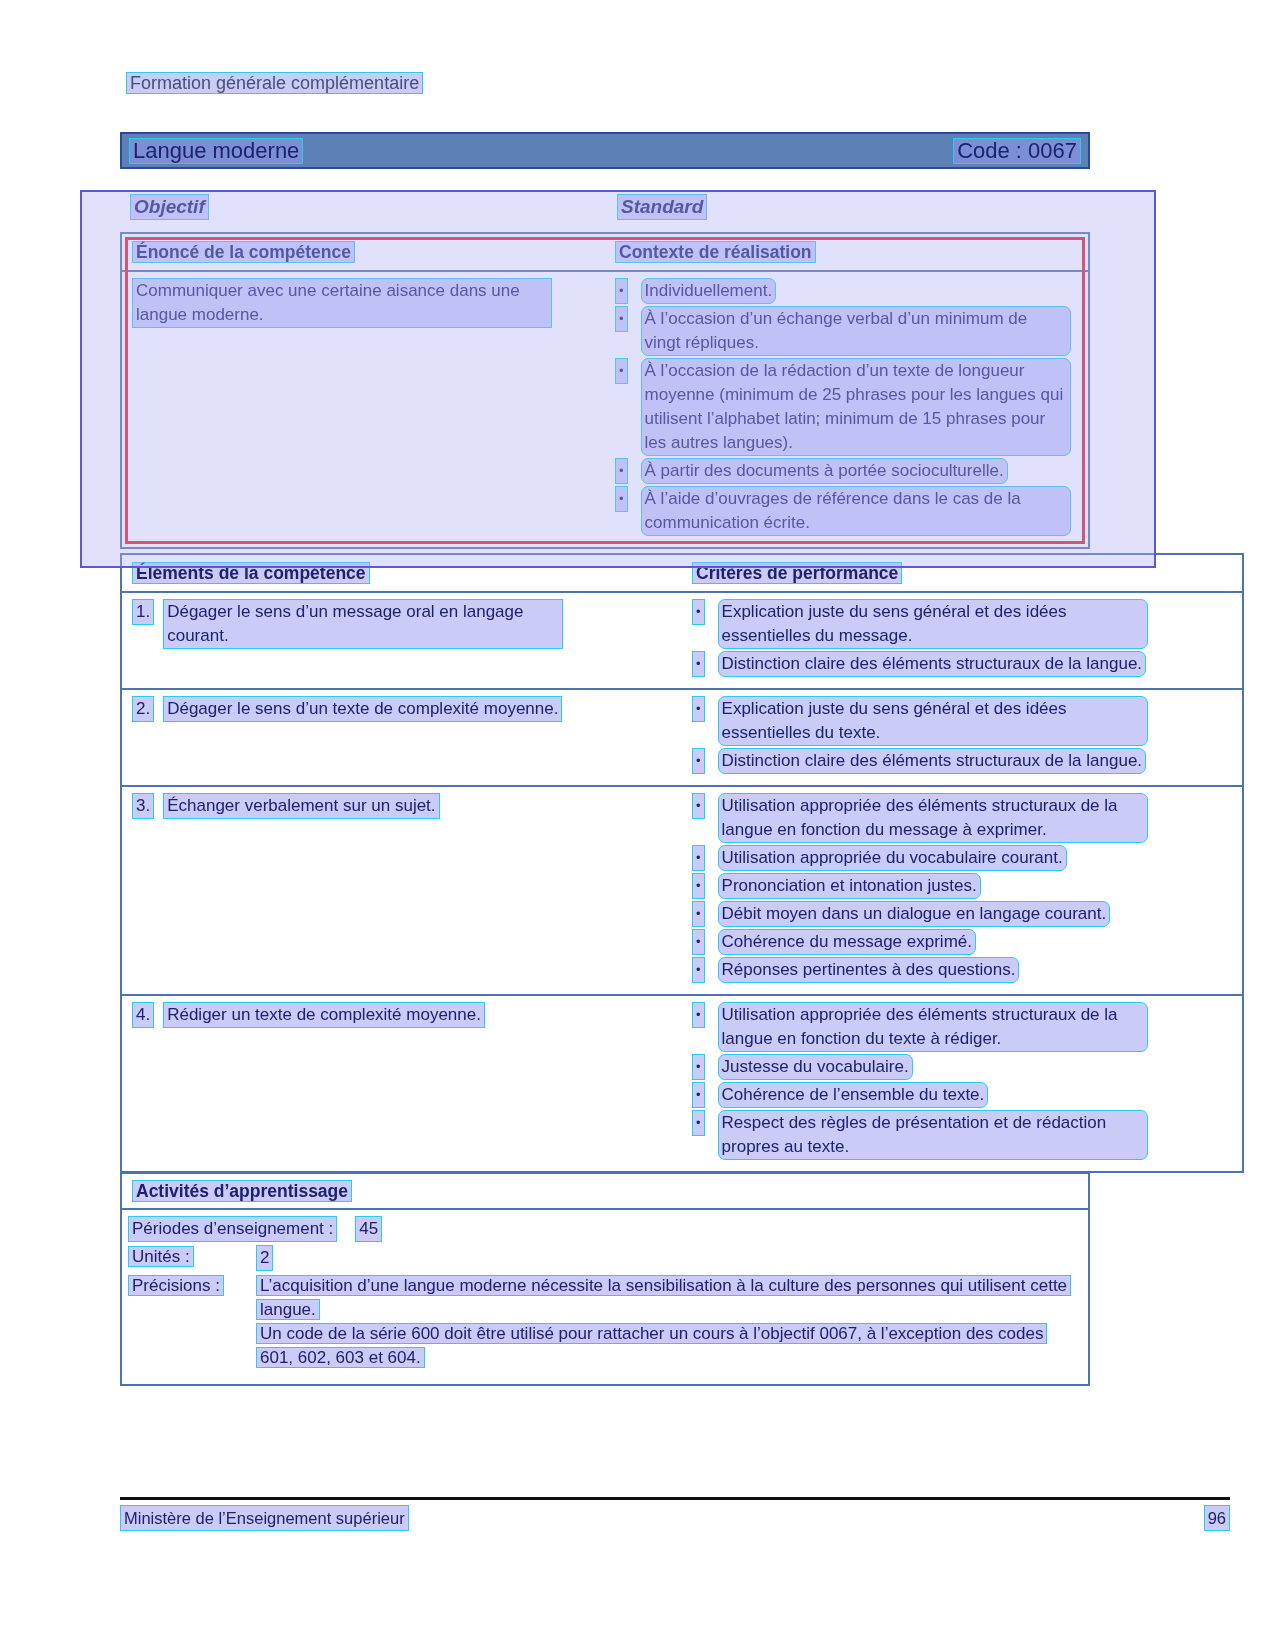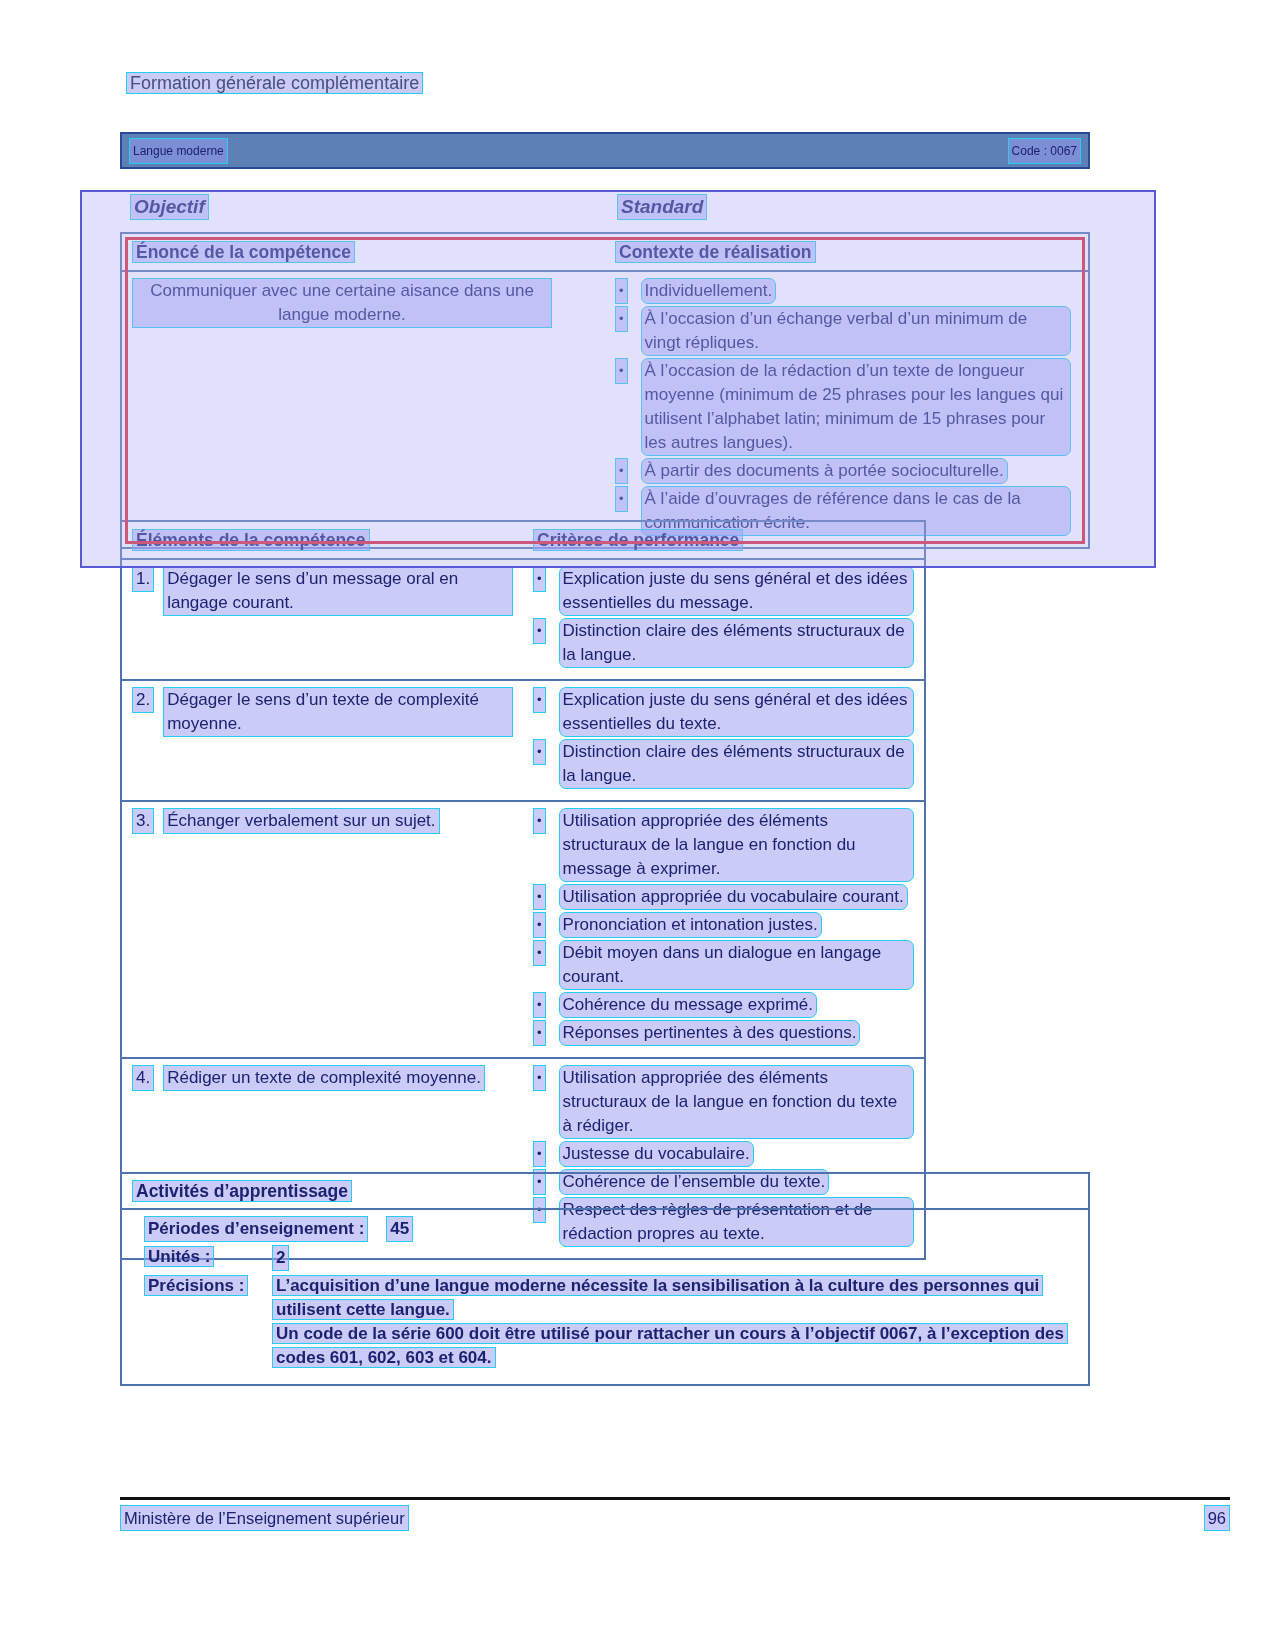--- a/index.html
+++ b/index.html
@@ -18,21 +18,21 @@
     box-decoration-break:clone;
   }
   .b { font-weight:bold; }
 
   .top-label { position:absolute; left:126; top:71px; left:126px; font-size:18px; color:#465079; }
 
   .banner {
     position:absolute; left:120px; top:132px; width:970px; height:37px;
     background:#5d80b6; border:2px solid #2a4a97;
     display:flex; align-items:center; justify-content:space-between;
-    padding:0 7px; font-size:12px;
+    padding:0 7px; font-size:22px;
   }
 
   .overlay {
     position:absolute; left:80px; top:190px; width:1076px; height:378px;
     background:rgba(176,177,245,.38); border:2px solid #5a5ad9;
     z-index:30; pointer-events:none;
   }
 
   .headings { position:absolute; left:120px; top:194px; width:970px; height:30px;
     font-size:19px; font-style:italic; font-weight:bold; }
@@ -40,37 +40,37 @@
   .headings .std { position:absolute; left:497px; }
 
   .table1 { position:absolute; left:120px; top:232px; width:970px; border:2px solid #4f74ad; }
   .red-frame { position:absolute; inset:3px; border:3px solid #e02330; pointer-events:none; z-index:5; }
 
   .trow { display:grid; grid-template-columns:1fr 1fr; }
   .thead-row { border-bottom:2px solid #4f74ad; }
   .cell { padding:6px 10px 9px 10px; }
   .cell.hd { padding:6px 10px 6px 10px; font-size:17.5px; }
 
-  .statement { display:inline-block; max-width:420px;text-align:center; }
+  .statement { display:inline-block; max-width:420px; }
 
   .li { display:flex; align-items:flex-start; margin-bottom:2px; }
   .li .mark { flex:none; margin-right:13px; font-size:13px; line-height:24px; }
   .li .txt { flex:0 1 auto; max-width:430px;border-radius:7px; }
 
   .num-item { display:flex; align-items:flex-start; }
   .num-item .mark-num { flex:none; margin-right:9px; }
   .num-item .txt { flex:0 1 auto; max-width:400px; }
 
-  .table2 { position:absolute; left:120px; top:520px; width:806px; border:2px solid #4f74ad; }
+  .table2 { position:absolute; left:120px; top:553px; width:1124px; border:2px solid #4f74ad; }
   .t2-row { display:grid; grid-template-columns:1fr 1fr; border-top:2px solid #4f74ad; }
   .t2-row.first { border-top:none; }
 
   .activities { position:absolute; left:120px; top:1172px; width:970px; border:2px solid #4f74ad; }
   .act-title { padding:5px 10px; border-bottom:2px solid #4f74ad; font-size:17.5px; }
-  .act-body { padding:6px 10px 11px 22px;font-weight:bold; }
+  .act-body { padding:6px 10px 11px 6px; }
   .act-row { display:flex; margin-bottom:3px; }
   .act-row .lab-w { flex:none; width:128px; }
   .gap { margin-left:18px; }
   .prec-text { flex:1; max-width:820px; }
 
   .footer {
     position:absolute; left:120px; top:1497px; width:1110px;
     border-top:3px solid #101010; padding-top:5px;
     display:flex; justify-content:space-between; font-size:16.5px;
   }

